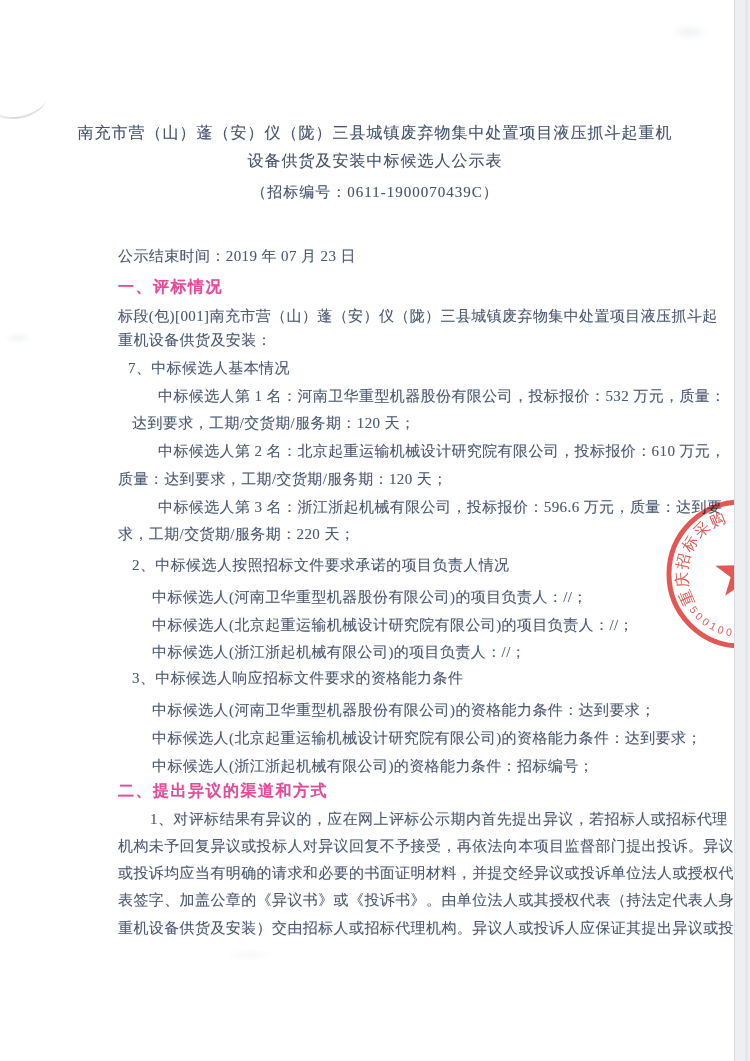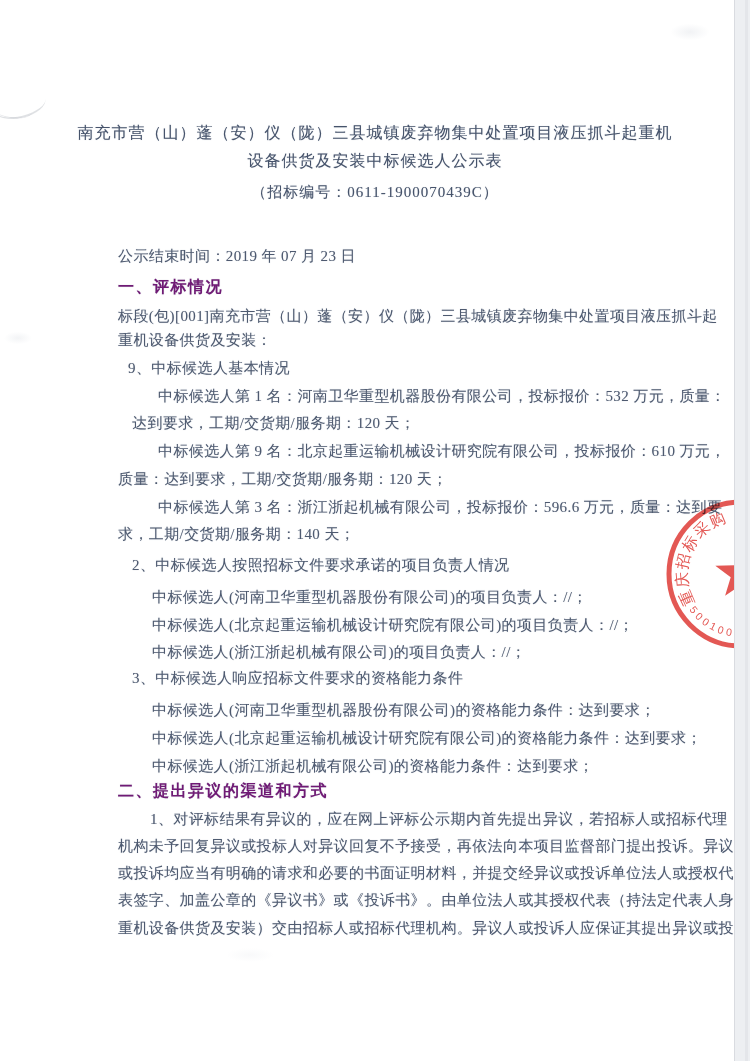--- a/index.html
+++ b/index.html
@@ -21,21 +21,21 @@
     font-size:15px; letter-spacing:0.4px;
     color:#4e5a70;
     text-shadow:0 0 1px rgba(90,105,130,0.35);
   }
   .title-line {
     left:25px; width:700px; text-align:center;
     font-size:16px; letter-spacing:1px; color:#46536b;
   }
   .title-sub { font-size:15px; }
   .heading {
-    font-weight:bold; font-size:16px; letter-spacing:1.5px; color:#701a75;
+    font-weight:bold; font-size:16px; letter-spacing:1.5px; color:#ec4899;
   }
   .scratch {
     position:absolute; border-radius:50%; pointer-events:none;
   }
   .scratch.s1 {
     left:-6px; top:92px; width:52px; height:24px;
     border-bottom:2px solid rgba(140,146,158,0.28);
     transform:rotate(-14deg);
   }
   .scratch.s2 {
@@ -69,37 +69,37 @@
   <div class="ln title-line" style="top:151px">设备供货及安装中标候选人公示表</div>
   <div class="ln title-line title-sub" style="top:183px">（招标编号：0611-1900070439C）</div>
 
   <div class="ln" style="left:118px; top:247px">公示结束时间：2019 年 07 月 23 日</div>
 
   <div class="ln heading" style="left:118px; top:277px">一、评标情况</div>
 
   <div class="ln" style="left:118px; top:307px">标段(包)[001]南充市营（山）蓬（安）仪（陇）三县城镇废弃物集中处置项目液压抓斗起</div>
   <div class="ln" style="left:118px; top:331px">重机设备供货及安装：</div>
 
-  <div class="ln" style="left:128px; top:359px">9、中标候选人基本情况</div>
+  <div class="ln" style="left:128px; top:359px">7、中标候选人基本情况</div>
   <div class="ln" style="left:158px; top:387px">中标候选人第 1 名：河南卫华重型机器股份有限公司，投标报价：532 万元，质量：</div>
   <div class="ln" style="left:132px; top:414px">达到要求，工期/交货期/服务期：120 天；</div>
-  <div class="ln" style="left:158px; top:442px">中标候选人第 9 名：北京起重运输机械设计研究院有限公司，投标报价：610 万元，</div>
+  <div class="ln" style="left:158px; top:442px">中标候选人第 2 名：北京起重运输机械设计研究院有限公司，投标报价：610 万元，</div>
   <div class="ln" style="left:118px; top:470px">质量：达到要求，工期/交货期/服务期：120 天；</div>
   <div class="ln" style="left:158px; top:498px">中标候选人第 3 名：浙江浙起机械有限公司，投标报价：596.6 万元，质量：达到要</div>
-  <div class="ln" style="left:118px; top:525px">求，工期/交货期/服务期：140 天；</div>
+  <div class="ln" style="left:118px; top:525px">求，工期/交货期/服务期：220 天；</div>
 
   <div class="ln" style="left:132px; top:556px">2、中标候选人按照招标文件要求承诺的项目负责人情况</div>
   <div class="ln" style="left:152px; top:616px">中标候选人(北京起重运输机械设计研究院有限公司)的项目负责人：//；</div>
   <div class="ln" style="left:152px; top:588px">中标候选人(河南卫华重型机器股份有限公司)的项目负责人：//；</div>
   <div class="ln" style="left:152px; top:643px">中标候选人(浙江浙起机械有限公司)的项目负责人：//；</div>
 
   <div class="ln" style="left:132px; top:669px">3、中标候选人响应招标文件要求的资格能力条件</div>
   <div class="ln" style="left:152px; top:701px">中标候选人(河南卫华重型机器股份有限公司)的资格能力条件：达到要求；</div>
   <div class="ln" style="left:152px; top:729px">中标候选人(北京起重运输机械设计研究院有限公司)的资格能力条件：达到要求；</div>
-  <div class="ln" style="left:152px; top:757px">中标候选人(浙江浙起机械有限公司)的资格能力条件：达到要求；</div>
+  <div class="ln" style="left:152px; top:757px">中标候选人(浙江浙起机械有限公司)的资格能力条件：招标编号；</div>
 
   <div class="ln heading" style="left:118px; top:781px">二、提出异议的渠道和方式</div>
   <div class="ln" style="left:150px; top:810px">1、对评标结果有异议的，应在网上评标公示期内首先提出异议，若招标人或招标代理</div>
   <div class="ln" style="left:118px; top:837px">机构未予回复异议或投标人对异议回复不予接受，再依法向本项目监督部门提出投诉。异议</div>
   <div class="ln" style="left:118px; top:864px">或投诉均应当有明确的请求和必要的书面证明材料，并提交经异议或投诉单位法人或授权代</div>
   <div class="ln" style="left:118px; top:891px">表签字、加盖公章的《异议书》或《投诉书》。由单位法人或其授权代表（持法定代表人身</div>
   <div class="ln" style="left:118px; top:919px">重机设备供货及安装）交由招标人或招标代理机构。异议人或投诉人应保证其提出异议或投</div>
 
   <svg id="stamp" width="95" height="225" viewBox="0 0 95 225">
     <g opacity="0.88">

